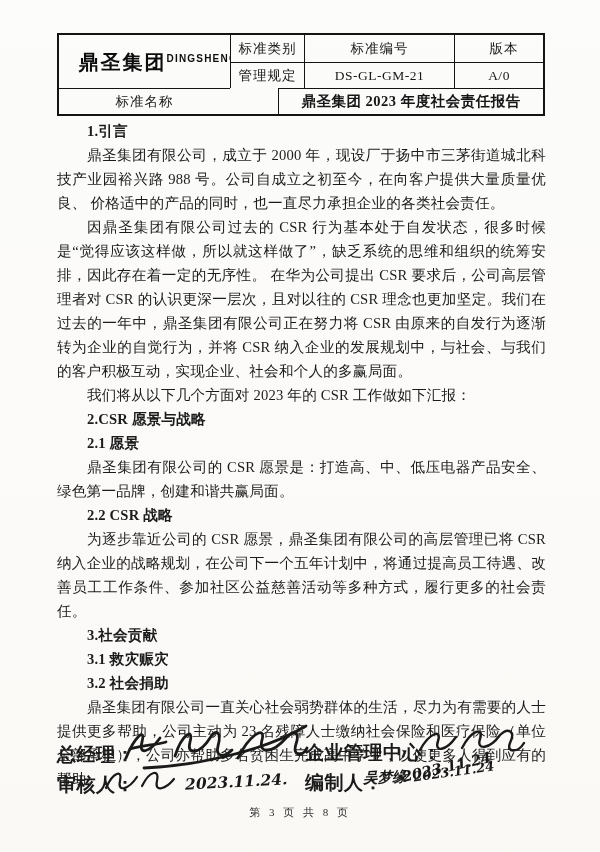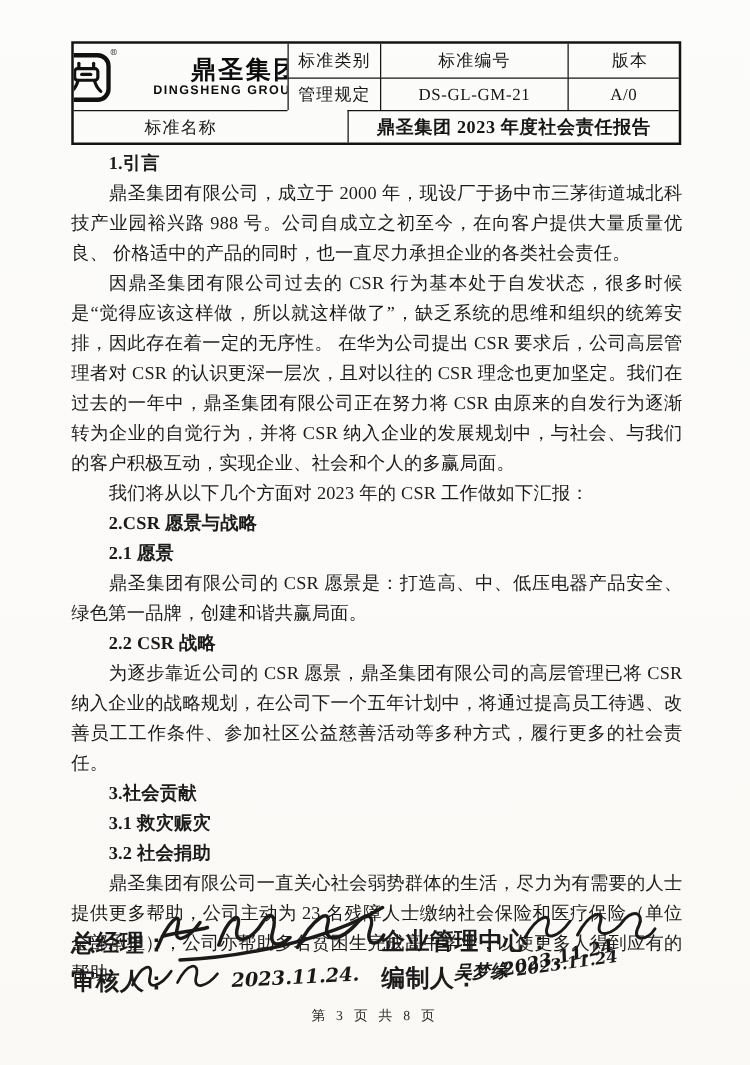--- a/index.html
+++ b/index.html
@@ -33,21 +33,21 @@
   .cell.mono { letter-spacing:0.5px; }
   .cell.title-val { font-weight:bold; font-size:14.5px; letter-spacing:0.5px;margin-left:48px; }
 
   
   .logo { display:flex; align-items:center; justify-content:center; gap:6px; }
   .logo-mark-wrap { position:relative; width:40px; height:40px; }
   .logo-reg {
     position:absolute; top:-3px; right:-6px; font-size:7px;
     font-family:"Liberation Sans",sans-serif; color:#111;
   }
-  .brand { display:flex; flex-direction:column; align-items:flex-end; line-height:1;margin-left:28px; }
+  .brand { display:flex; align-items:flex-start; line-height:1;margin-left:28px; }
   .brand-cn {
     font-family:"Liberation Sans","DejaVu Sans",sans-serif;
     font-weight:bold; font-size:20px; letter-spacing:2px; color:#0d0d0d;
   }
   .brand-en {
     font-family:"Liberation Sans","DejaVu Sans",sans-serif;
     font-weight:bold; font-size:10px; letter-spacing:1.2px; margin-top:2px; color:#0d0d0d;
   }
 
   

